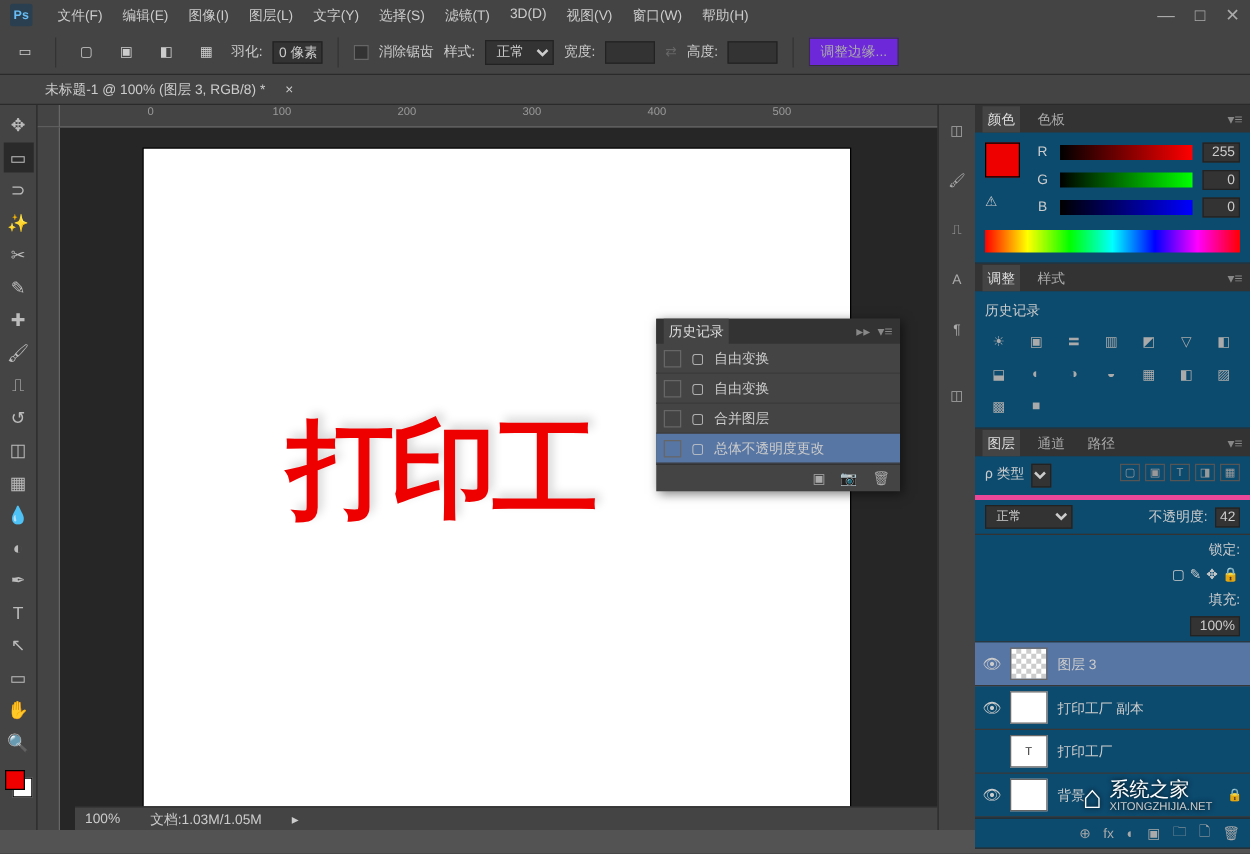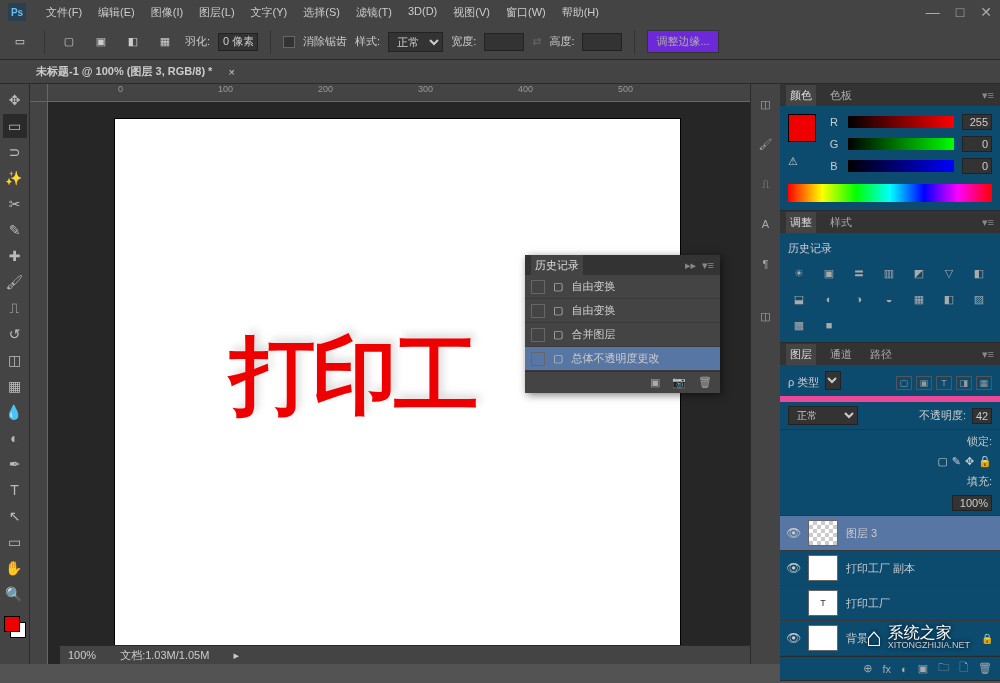--- a/index.html
+++ b/index.html
@@ -15,21 +15,21 @@
     .options-bar { height: 36px; background: #444; border-bottom: 1px solid #2a2a2a; display: flex; align-items: center; padding: 0 8px; gap: 8px; }
     .opt-icon { width: 24px; height: 24px; display: flex; align-items: center; justify-content: center; }
     .opt-label { color: #ccc; }
     .opt-input { background: #333; border: 1px solid #222; color: #ccc; padding: 2px 4px; width: 40px; }
     .opt-select { background: #333; border: 1px solid #222; color: #ccc; padding: 2px 4px; width: 55px; }
     .checkbox { width: 12px; height: 12px; border: 1px solid #666; background: #333; }
     .opt-btn { background: #6d28d9; border: 1px solid #333; padding: 3px 8px; color: #aaa; }
     .divider-v { width: 1px; height: 24px; background: #333; margin: 0 4px; }
     
     .doc-tab { height: 24px; background: #444; border-bottom: 1px solid #2a2a2a; display: flex; align-items: center; padding: 0 12px 0 28px; }
-    .doc-tab-item { padding: 4px 8px; color: #ccc; font-weight: bold; }
+    .doc-tab-item { padding: 4px 8px; color: #ccc; }
     .doc-close { margin-left: 8px; cursor: pointer; }
     
     .main-area { display: flex; height: 580px; }
     
     .tools-panel { width: 30px; background: #444; display: flex; flex-direction: column; align-items: center; padding-top: 4px; gap: 2px; border-right: 1px solid #2a2a2a; }
     .tool { width: 24px; height: 24px; display: flex; align-items: center; justify-content: center; cursor: pointer; color: #bbb; font-size: 14px; }
     .tool.active { background: #2a2a2a; }
     .color-swatch { width: 22px; height: 22px; margin-top: 8px; position: relative; }
     .fg-color { width: 16px; height: 16px; background: #e00; border: 1px solid #000; position: absolute; top: 0; left: 0; }
     .bg-color { width: 16px; height: 16px; background: #fff; border: 1px solid #000; position: absolute; bottom: 0; right: 0; }
@@ -65,21 +65,21 @@
     .slider-b { background: linear-gradient(to right, #000, #00f); }
     .color-value { width: 30px; background: #333; border: 1px solid #222; color: #ccc; padding: 1px 3px; text-align: right; }
     .spectrum { height: 18px; background: linear-gradient(to right, #f00, #ff0, #0f0, #0ff, #00f, #f0f, #f00); margin-top: 4px; }
     
     .adjust-panel { padding: 8px; }
     .adjust-title { margin-bottom: 8px; }
     .adjust-icons { display: flex; flex-wrap: wrap; gap: 8px; }
     .adjust-icon { width: 22px; height: 18px; display: flex; align-items: center; justify-content: center; color: #aaa; cursor: pointer; }
     
     .layers-panel { flex: 1; display: flex; flex-direction: column; }
-    .layer-options { padding: 6px 8px; display: flex; gap: 6px; flex-wrap: wrap; align-items: flex-end; border-bottom: 6px solid #ec4899; }
+    .layer-options { padding: 6px 8px; display: flex; gap: 6px; flex-wrap: wrap; align-items: flex-start; border-bottom: 4px solid #ec4899; }
     .layer-select { background: #333; border: 1px solid #222; color: #ccc; padding: 2px 4px; font-size: 10px; }
     .layer-icons-row { display: flex; gap: 4px; margin-left: auto; }
     .mini-icon { width: 16px; height: 14px; border: 1px solid #555; display: flex; align-items: center; justify-content: center; font-size: 9px; color: #999; }
     .layer-row2 { padding: 4px 8px; display: flex; align-items: center; gap: 6px; border-bottom: 1px solid #333; }
     .layer-row3 { padding: 4px 8px; display: flex; align-items: flex-end; gap: 6px; border-bottom: 1px solid #333; flex-direction: column; }
     .layer-list { flex: 1; }
     .layer-item { display: flex; align-items: center; padding: 4px 6px; gap: 8px; border-bottom: 1px solid #383838; cursor: pointer; }
     .layer-item.selected { background: #5876a3; }
     .layer-eye { width: 14px; font-size: 12px; }
     .layer-thumb { width: 30px; height: 26px; border: 1px solid #666; background: #fff; display: flex; align-items: center; justify-content: center; font-size: 9px; color: #333; }

